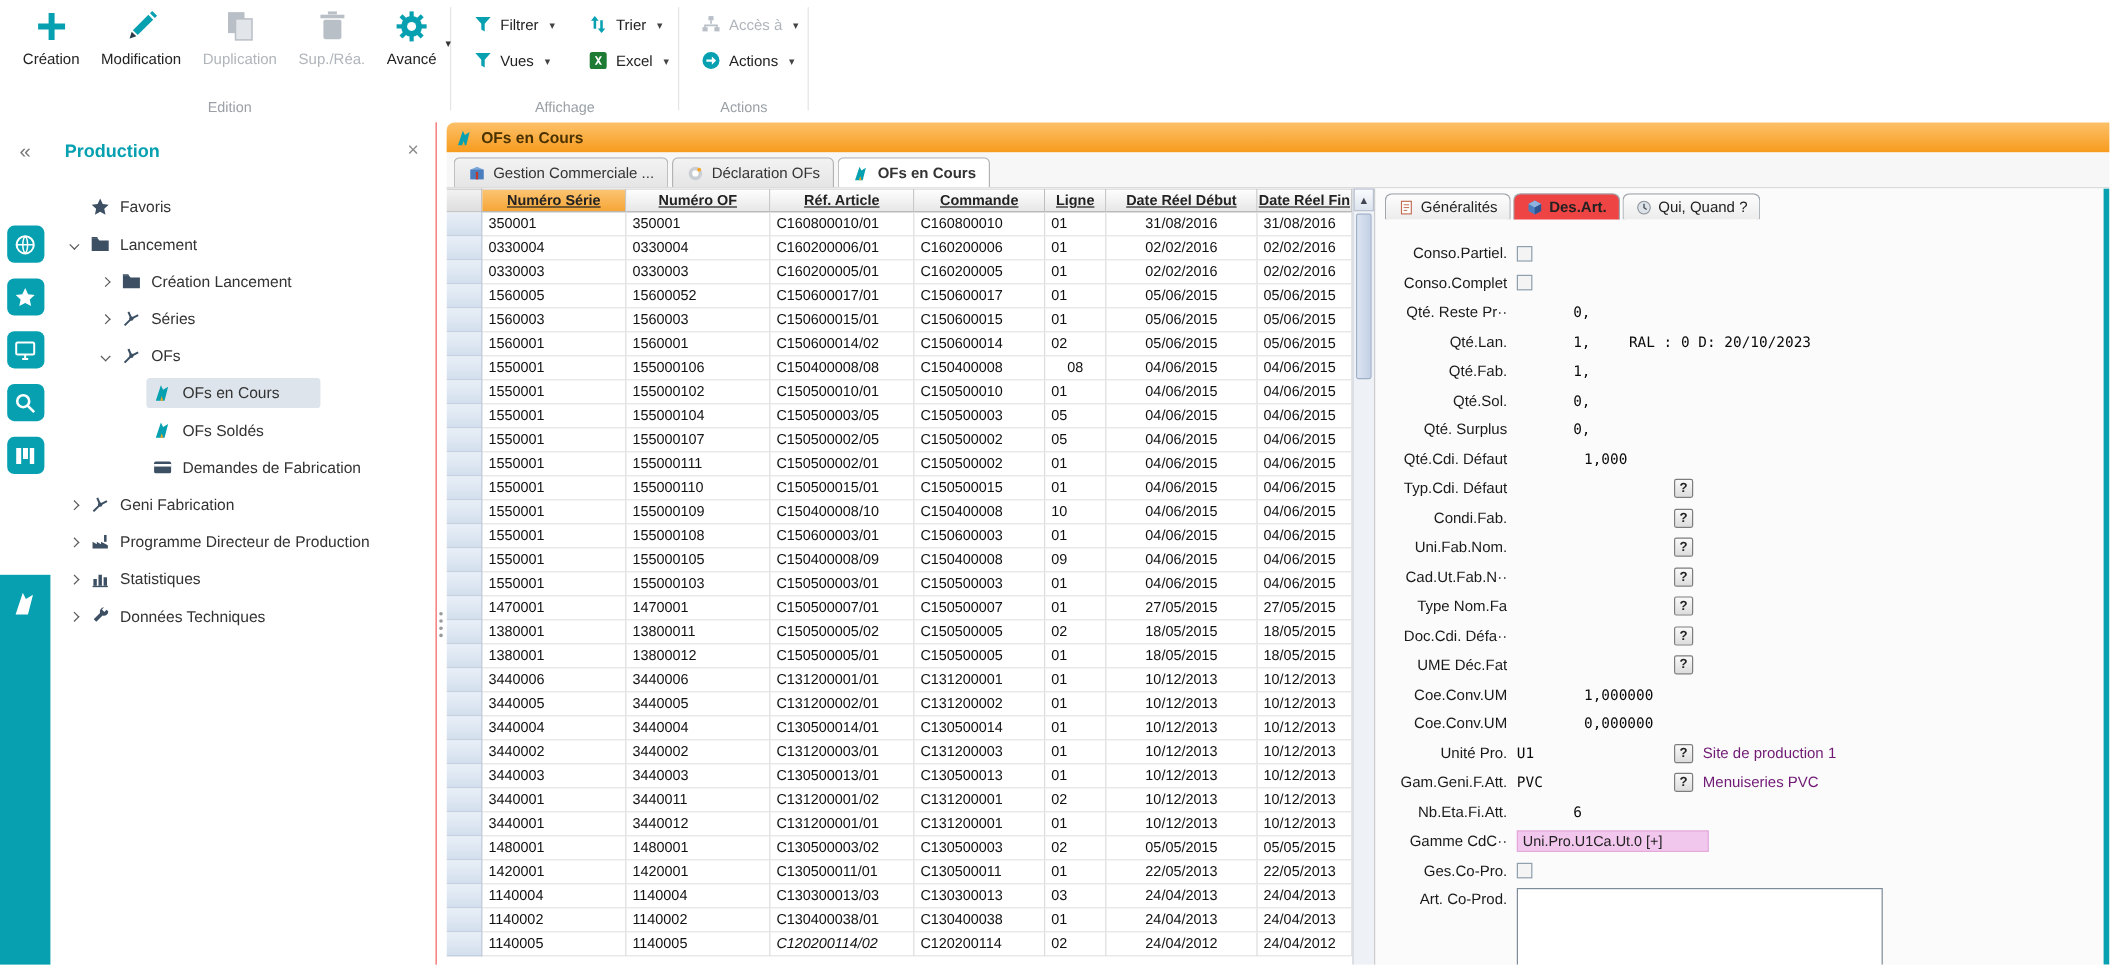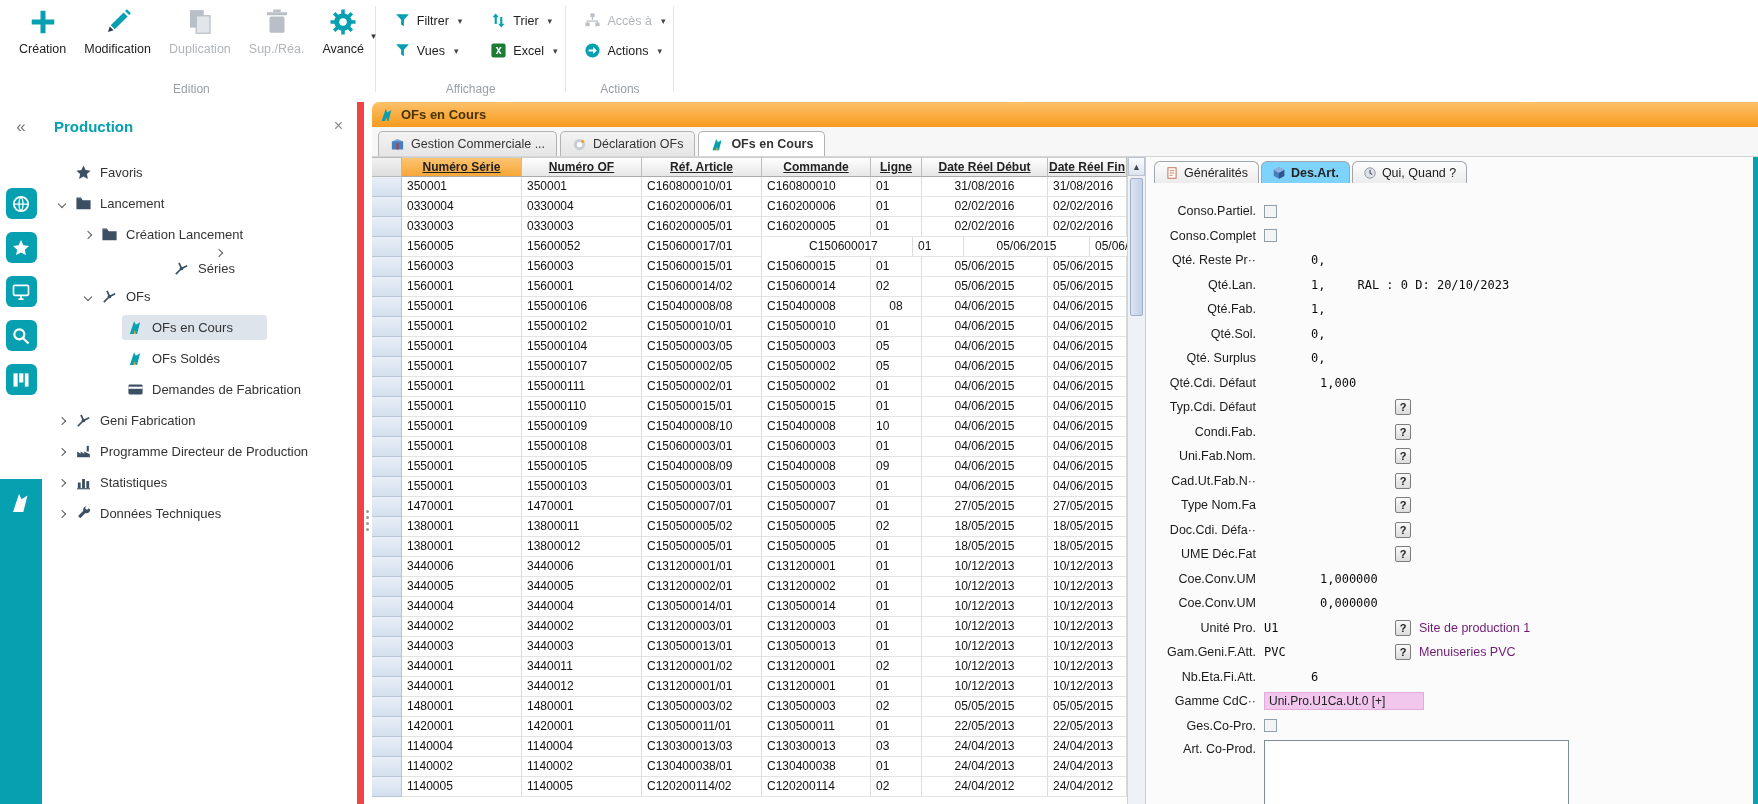--- a/index.html
+++ b/index.html
@@ -29,21 +29,21 @@
   
   .main{display:flex;height:702px}
   .strip{width:42px;background:#fff;position:relative;display:flex;flex-direction:column;align-items:center;flex:none}
   .strip-collapse{margin-top:16px;color:#777;font-size:17px;line-height:1;cursor:default}
   .strip-icons{margin-top:53px;display:flex;flex-direction:column;gap:13px}
   .strip-btn{width:31px;height:31px;background:#06a0b0;border-radius:6px;display:flex;align-items:center;justify-content:center}
   .strip-btn .ic{width:20px;height:20px}
   .strip-tail{position:absolute;left:0;right:0;top:377px;bottom:0;background:#06a0b0;display:flex;justify-content:center;padding-top:12px}
   .strip-tail .ic{width:24px;height:24px}
 
-  .sidebar{width:322px;background:#fff;border-right:7px solid #ef4444;flex:none}
+  .sidebar{width:322px;background:#fff;border-right:1px solid #ef4444;flex:none}
   .sb-head{height:48px;display:flex;align-items:center;padding:0 14px 0 12px}
   .sb-title{color:#06a0b0;font-weight:700;font-size:15px;flex:1}
   .sb-close{color:#8a8a8a;font-size:16px;cursor:default}
   .tree{padding-top:7px;font-size:13px;color:#333}
   .titem{height:31px;display:flex;align-items:center}
   .texp{width:16px;flex:none;display:flex;align-items:center;justify-content:center}
   .chev{width:6px;height:6px;border-right:1.6px solid #5a5a5a;border-bottom:1.6px solid #5a5a5a;display:inline-block}
   .chev.right{transform:rotate(-45deg)}
   .chev.down{transform:rotate(45deg)}
   .tgrp{display:flex;align-items:center;padding:4px 34px 4px 5px;border-radius:3px}
@@ -80,21 +80,21 @@
   .cell.c5{text-align:center}
   .vscroll{width:18px;background:#eef1f6;border-left:1px solid #cdd2da;display:flex;flex-direction:column;flex:none}
   .sbtn{height:19px;background:linear-gradient(#fafcfe,#dde4ee);border:1px solid #b9c2d2;color:#445;font-size:9px;text-align:center;line-height:18px}
   .sthumb{margin:2px 2px 0 2px;height:138px;background:linear-gradient(90deg,#dbe3f1,#c3d1e6);border:1px solid #9fafc8;border-radius:2px}
 
   
   .detail{flex:1;background:#fbfbfb;border-left:1px solid #cccccc;position:relative;overflow:hidden}
   .dscroll{position:absolute;top:0;right:0;width:5px;height:100%;background:#06a0b0}
   .dtabs{display:flex;align-items:flex-end;height:26px;padding-left:8px;gap:2px}
   .dtab{height:22px;display:flex;align-items:center;gap:5px;padding:0 10px;border:1px solid #9fa6ad;border-bottom:none;border-radius:6px 6px 0 0;background:linear-gradient(#fdfdfd,#ececec);font-size:12.5px;color:#222;white-space:nowrap}
-  .dtab.active{background:#7dd3fc;font-weight:700}
+  .dtab.active{background:#ef4444;font-weight:700}
   .dtab .ic{width:14px;height:14px}
   .dform{padding-top:16px}
   .drow{display:flex;align-items:center;height:24.5px}
   .drow.top{align-items:flex-start}
   .dlabel{width:118px;text-align:right;padding-right:8px;color:#1a1a1a;font-size:12.5px;white-space:nowrap;flex:none}
   .dval{display:flex;align-items:center;min-width:0}
   .mono{font-family:"DejaVu Sans Mono",monospace;font-size:12px;color:#0a0a0a}
   .pad47{padding-left:47px}
   .pad56{padding-left:56px}
   .spacer131{width:131px;flex:none}
@@ -342,21 +342,21 @@
           <span class="tgrp">
             <span class="ic ticon">
               <svg viewBox="0 0 24 24">
                 <path d="M2 5h7l2 2.5h11V20H2z" fill="#3c4f63"></path>
                 <path d="M2 3.5h6.4l1 1.8H2z" fill="#3c4f63"></path>
               </svg>
             </span>
             <span class="tlabel">Création Lancement</span>
           </span>
         </div>
-        <div class="titem" style="padding-left: 38px; flex-direction: column;">
+        <div class="titem" style="padding-left: 38px;">
           <span class="texp">
             <i class="chev right"></i>
           </span>
           <span class="tgrp">
             <span class="ic ticon">
               <svg viewBox="0 0 24 24">
                 <g stroke="#3c4f63" stroke-width="2.4" fill="none">
                   <path d="M4 20l8-8"></path>
                   <path d="M12 12L8.5 4"></path>
                   <path d="M12 12l8-4"></path>
@@ -579,21 +579,21 @@
                 <div class="cell c3" style="width: 109px;">C160200005</div>
                 <div class="cell c4" style="width: 51px;">01</div>
                 <div class="cell c5" style="width: 126px;">02/02/2016</div>
                 <div class="cell c6" style="width: 79px;">02/02/2016</div>
               </div>
               <div class="grow">
                 <div class="gut"></div>
                 <div class="cell c0" style="width: 120px;">1560005</div>
                 <div class="cell c1" style="width: 120px;">15600052</div>
                 <div class="cell c2" style="width: 120px;">C150600017/01</div>
-                <div class="cell c3" style="width: 109px; margin-left: 42px;">C150600017</div>
+                <div class="cell c3" style="width: 109px;">C150600017</div>
                 <div class="cell c4" style="width: 51px;">01</div>
                 <div class="cell c5" style="width: 126px;">05/06/2015</div>
                 <div class="cell c6" style="width: 79px;">05/06/2015</div>
               </div>
               <div class="grow">
                 <div class="gut"></div>
                 <div class="cell c0" style="width: 120px;">1560003</div>
                 <div class="cell c1" style="width: 120px;">1560003</div>
                 <div class="cell c2" style="width: 120px;">C150600015/01</div>
                 <div class="cell c3" style="width: 109px;">C150600015</div>
@@ -848,21 +848,21 @@
                 <div class="cell c2" style="width: 120px;">C130400038/01</div>
                 <div class="cell c3" style="width: 109px;">C130400038</div>
                 <div class="cell c4" style="width: 51px;">01</div>
                 <div class="cell c5" style="width: 126px;">24/04/2013</div>
                 <div class="cell c6" style="width: 79px;">24/04/2013</div>
               </div>
               <div class="grow">
                 <div class="gut"></div>
                 <div class="cell c0" style="width: 120px;">1140005</div>
                 <div class="cell c1" style="width: 120px;">1140005</div>
-                <div class="cell c2" style="width: 120px;">C120200114/02</div>
+                <div class="cell c2" style="width: 120px; font-style: italic;">C120200114/02</div>
                 <div class="cell c3" style="width: 109px;">C120200114</div>
                 <div class="cell c4" style="width: 51px;">02</div>
                 <div class="cell c5" style="width: 126px;">24/04/2012</div>
                 <div class="cell c6" style="width: 79px;">24/04/2012</div>
               </div>
             </div>
           </div>
         <div class="vscroll">
           <div class="sbtn">▲</div>
           <div class="sthumb"></div>

